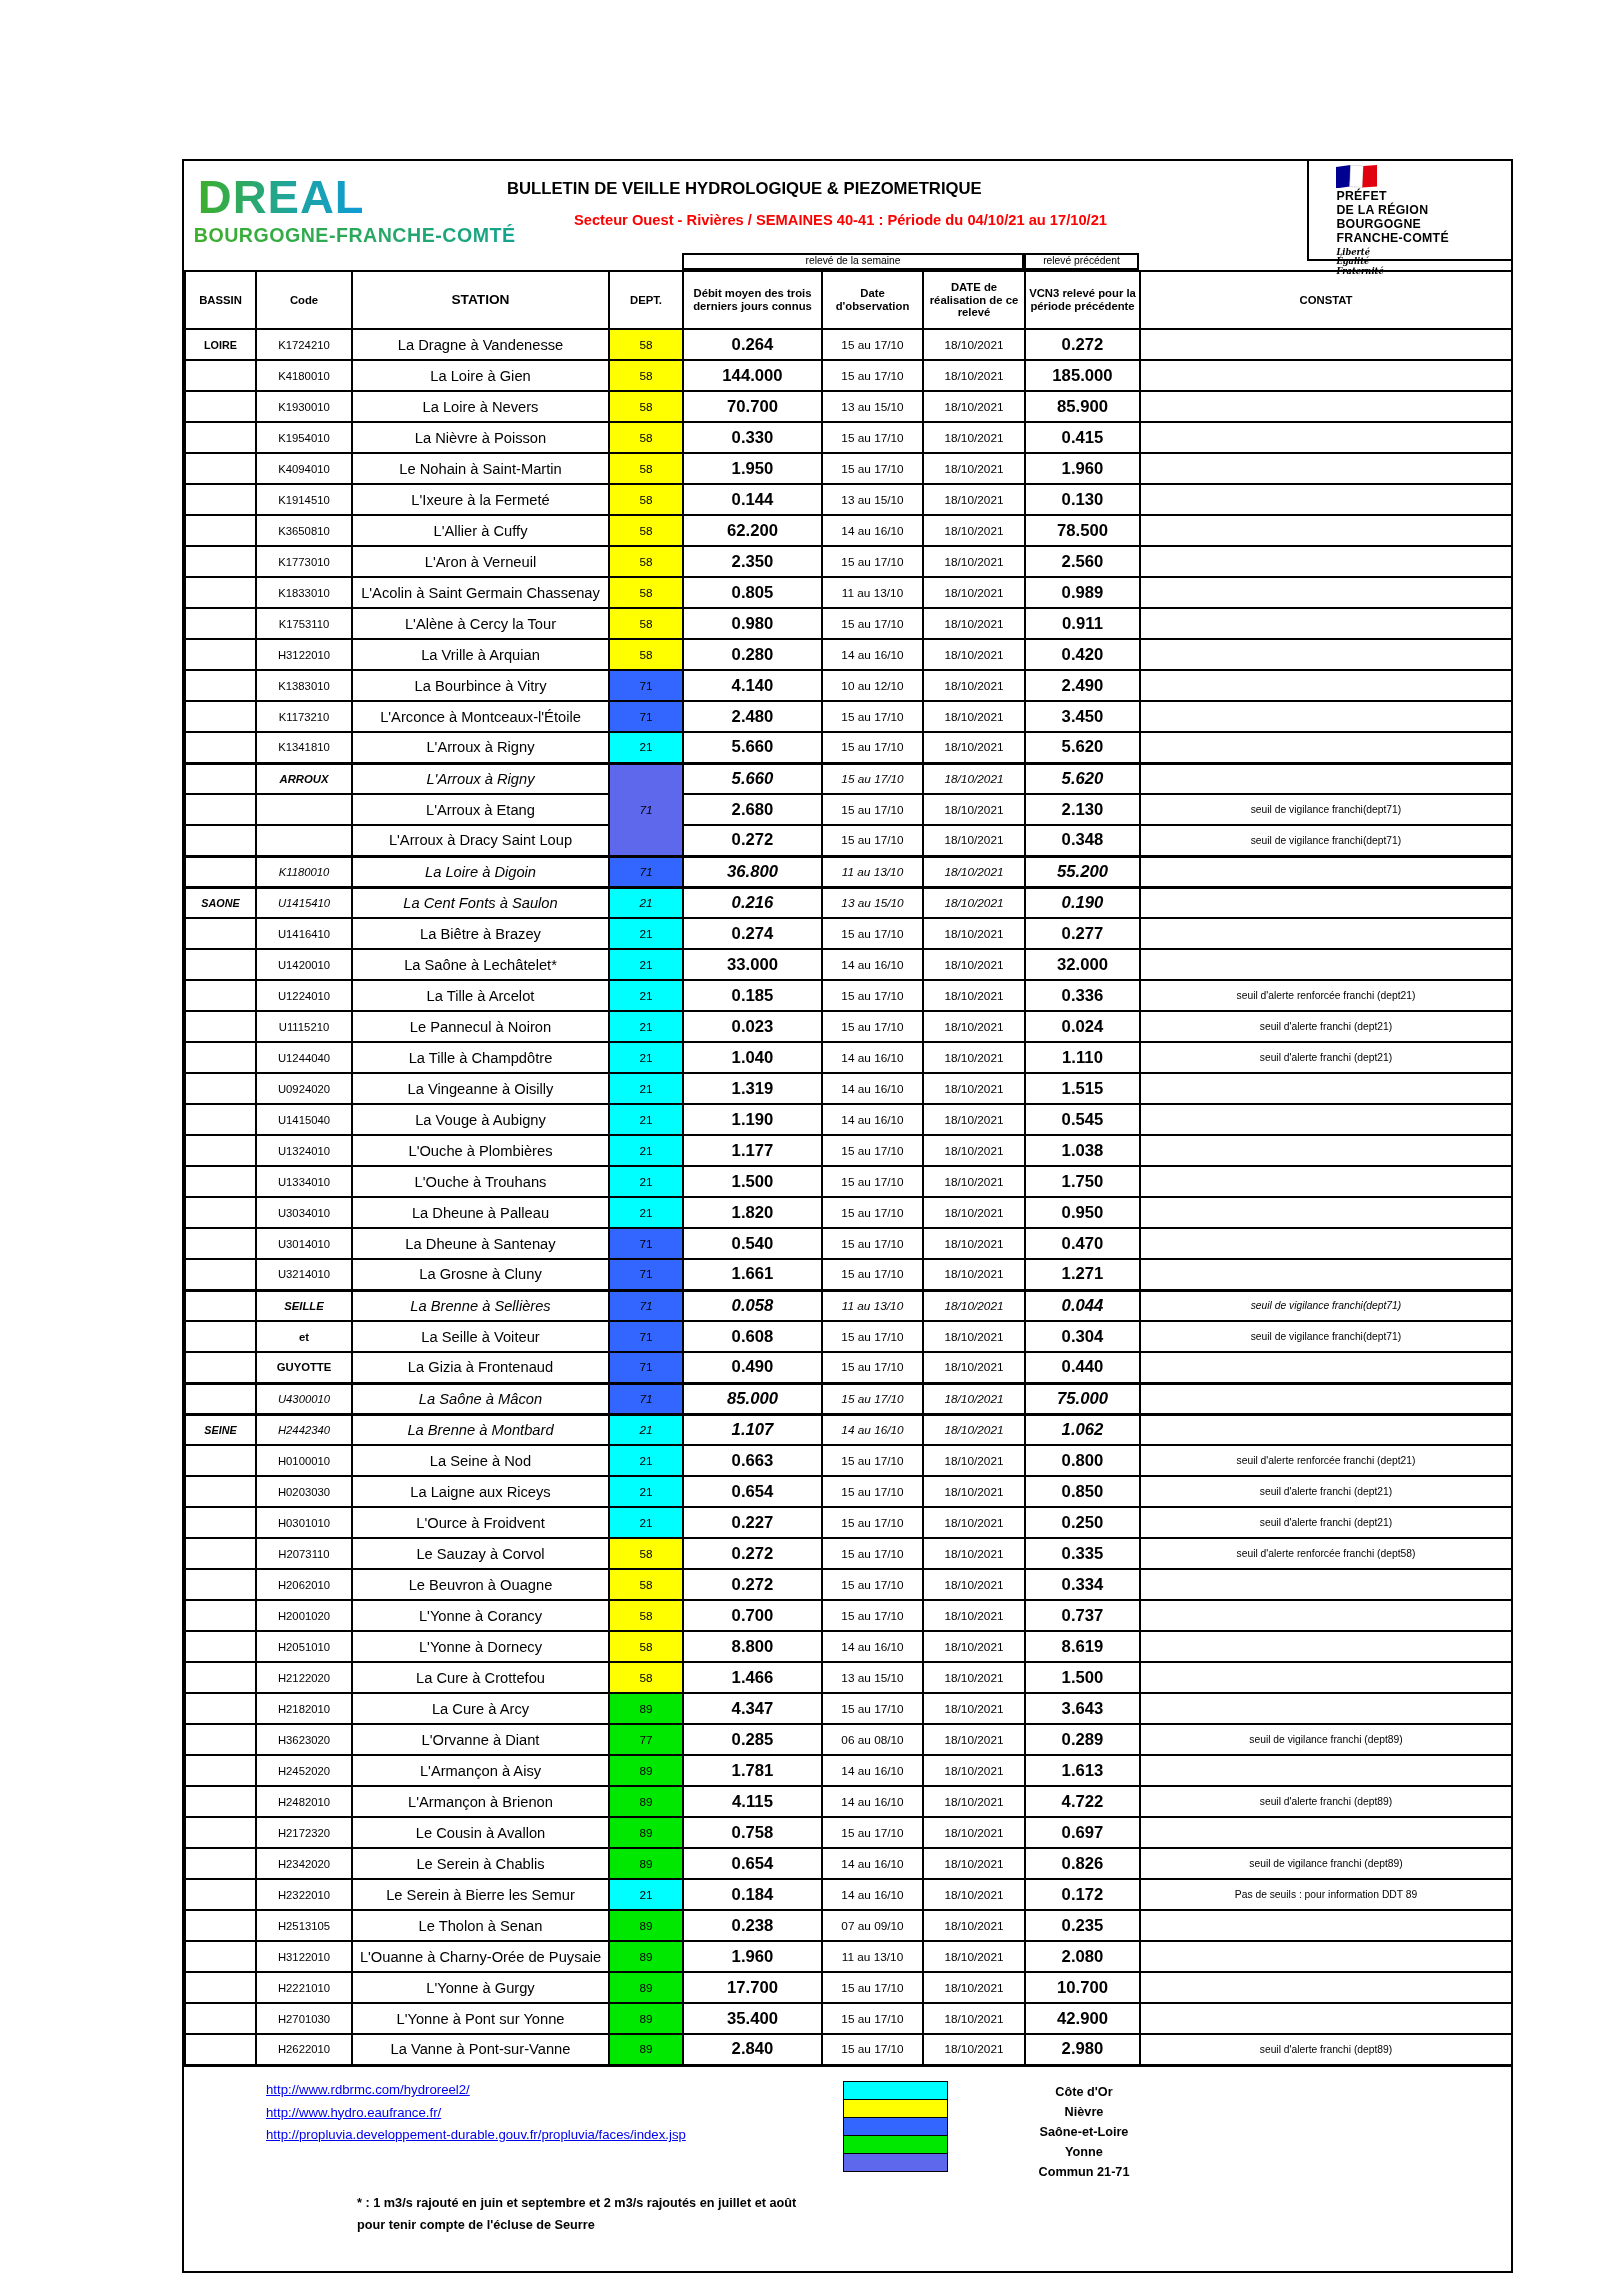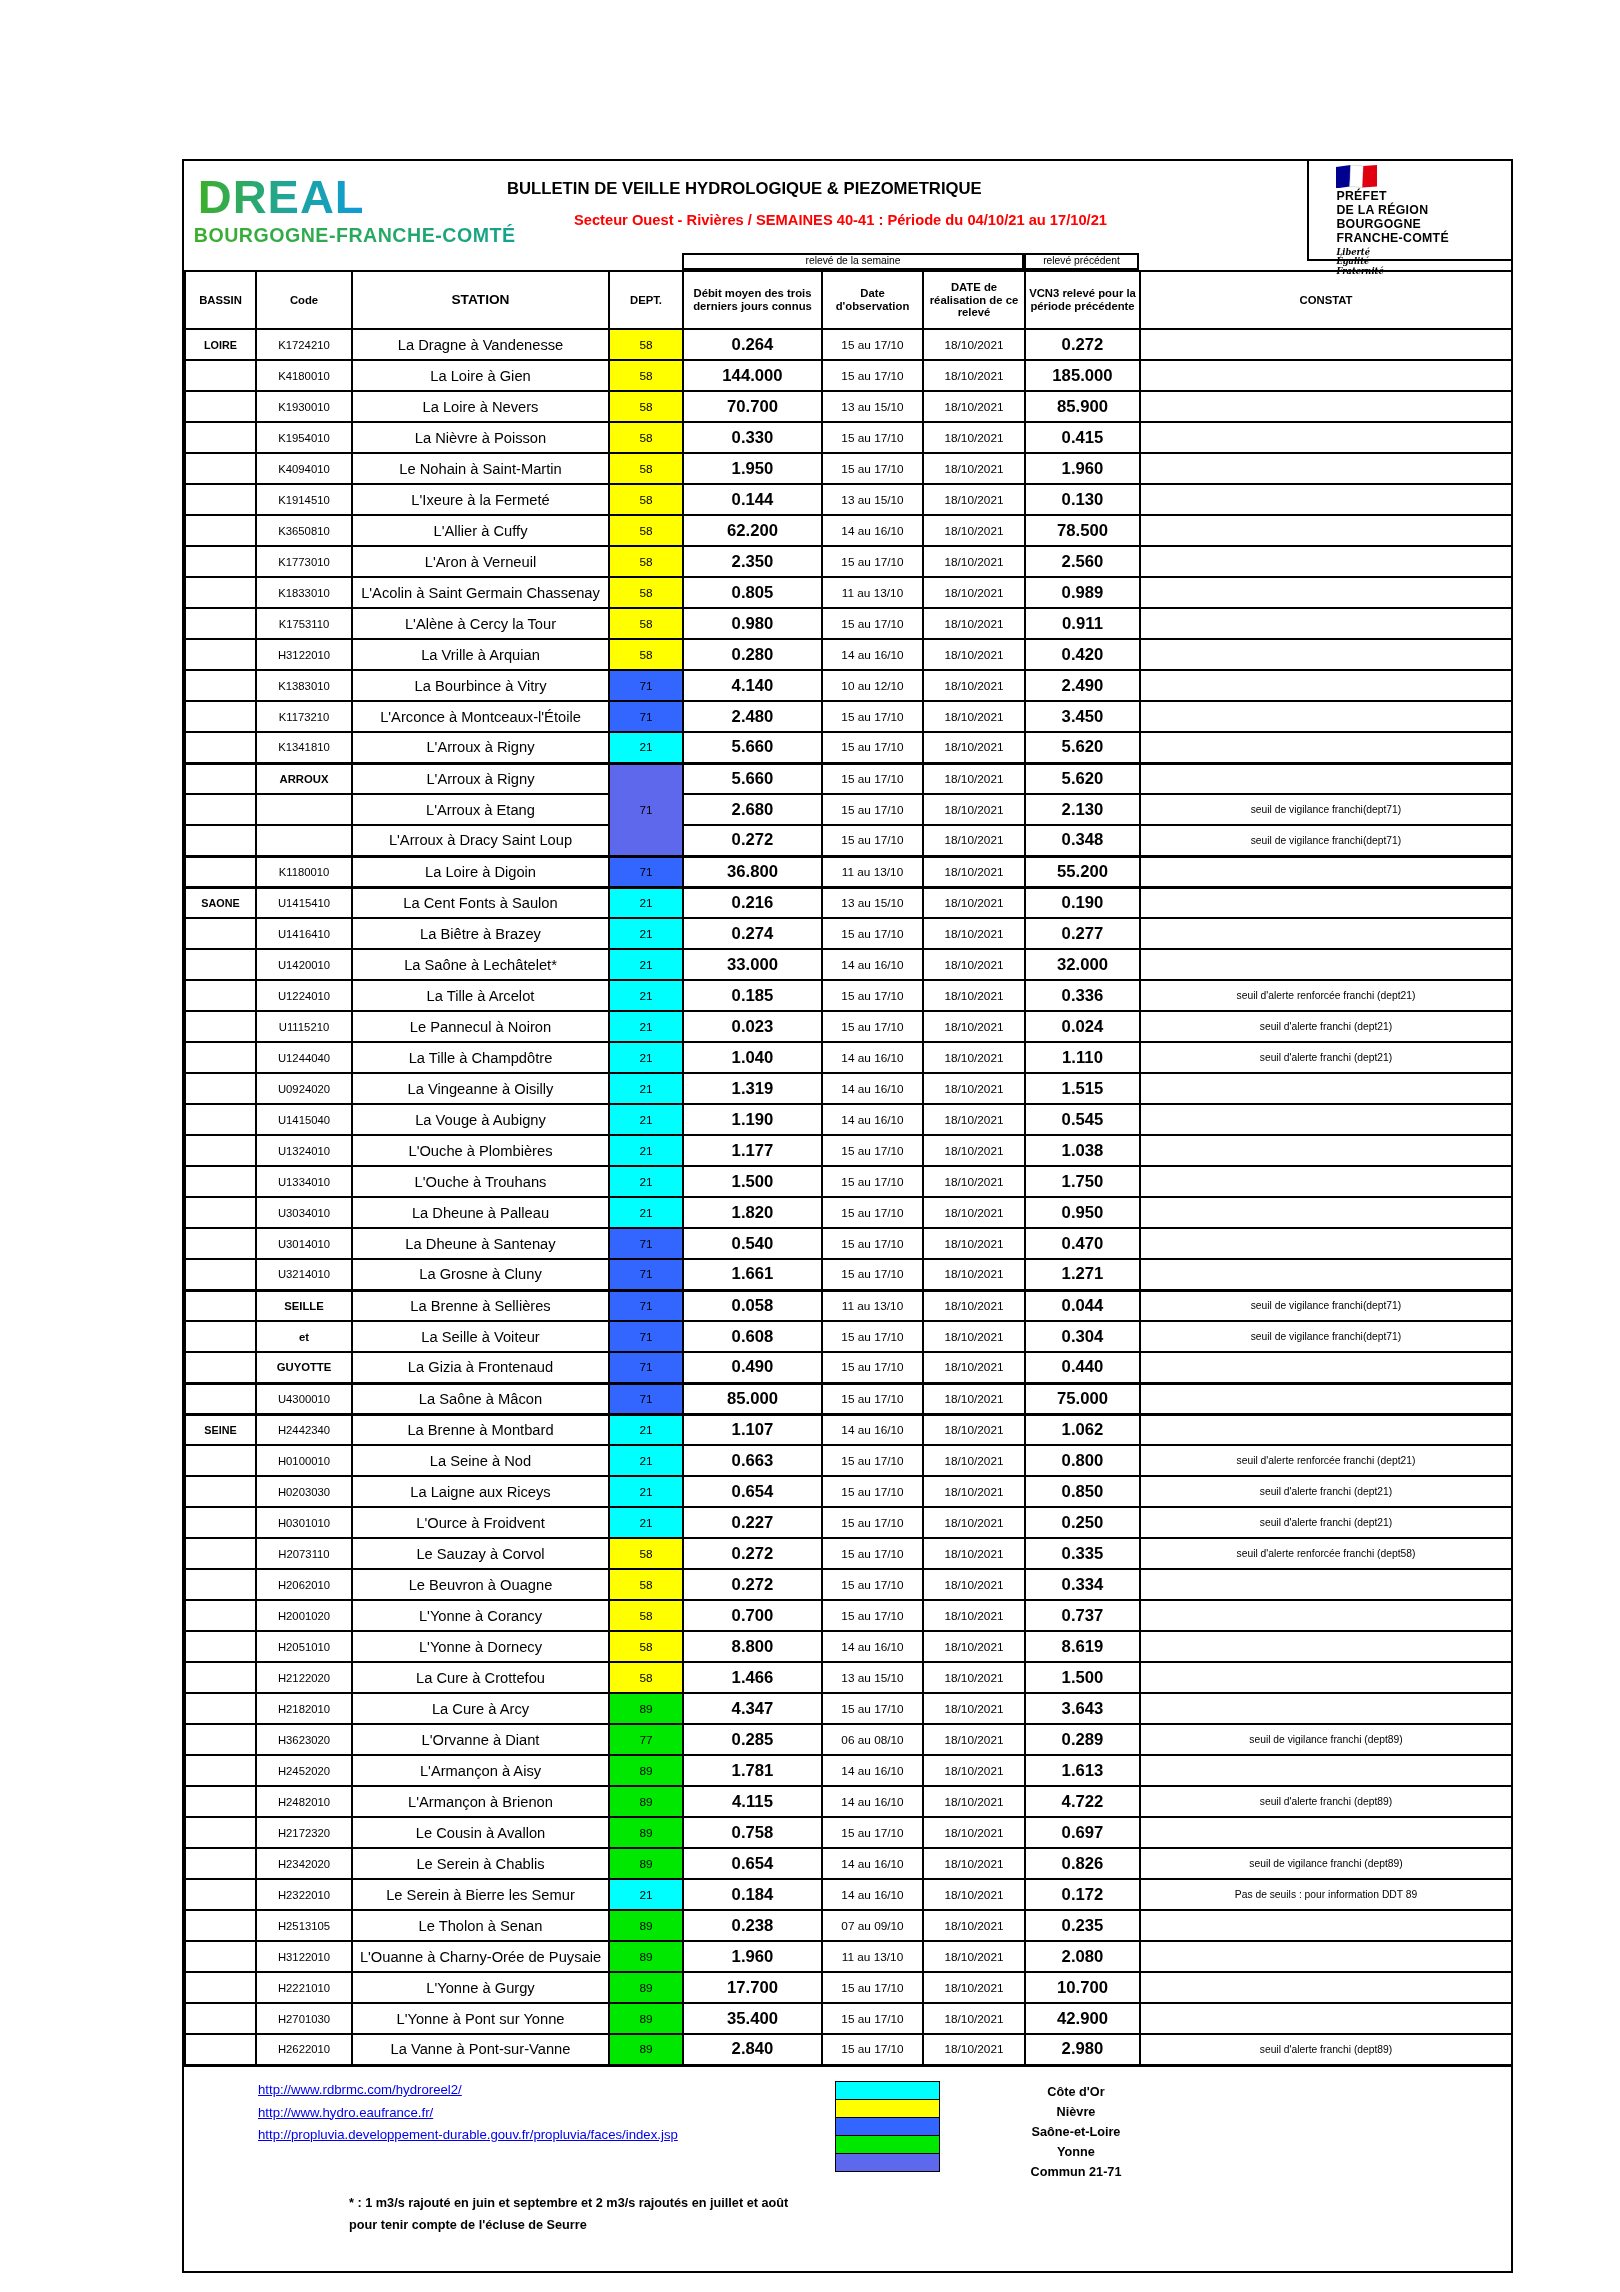--- a/index.html
+++ b/index.html
@@ -31,32 +31,32 @@
   .band-prev{left:840px;width:115px;}
   
   table.grid{position:absolute;left:0;top:109px;width:1327px;border-collapse:collapse;table-layout:fixed;
              border-bottom:3.9px solid #000;}
   .grid th,.grid td{border:2px solid #000;overflow:hidden;white-space:nowrap;text-align:center;
                     padding:0 2px;box-sizing:border-box;}
   .grid thead tr{height:58px;}
   .grid thead th{font-size:11.3px;font-weight:bold;white-space:normal;line-height:12.7px;border-bottom:2.9px solid #000;}
   .grid thead th.th-station{font-size:13.7px;}
   .grid tbody tr{height:31px;}
-  tr.thick td{border-top:3.9px solid #000;}
+  tr.thick td{border-top:3.9px solid #000;font-style:italic;}
   .c-bassin{font-size:10.8px;font-weight:bold;}
   .c-code{font-size:11.3px;}
   .c-code.bold{font-weight:bold;}
   .c-station{font-size:14.7px;}
   .c-dept{font-size:11.8px;}
   .c-debit{font-size:16.7px;font-weight:bold;border-left-width:2.9px !important;}
   .c-date{font-size:11.8px;}
   .c-vcn3{font-size:16.7px;font-weight:bold;border-left-width:2.9px !important;}
   .c-constat{font-size:10.3px;border-left-width:2.9px !important;margin-top:40px;}
   
-  .footer{position:absolute;left:4px;top:1885px;width:100%;height:223px;padding-left:28px;}
+  .footer{position:absolute;left:12px;top:1885px;width:100%;height:223px;padding-left:28px;}
   .links{position:absolute;left:70px;top:33px;}
   .link{display:block;font-size:13.2px;line-height:22.5px;color:#0000EE;text-decoration:underline;cursor:pointer;}
   .legend{position:absolute;left:647px;top:36px;width:105px;}
   .swatch{width:105px;height:19.6px;border:1.5px solid #000;box-sizing:border-box;margin-top:-1.5px;}
   .legend-labels{position:absolute;left:741px;top:36px;width:294px;text-align:center;}
   .legend-label{font-size:12.7px;font-weight:bold;line-height:20px;}
   .footnote{position:absolute;left:161px;top:147px;font-size:12.7px;font-weight:bold;line-height:21.6px;}
 </style>
 </head>
 <body>

